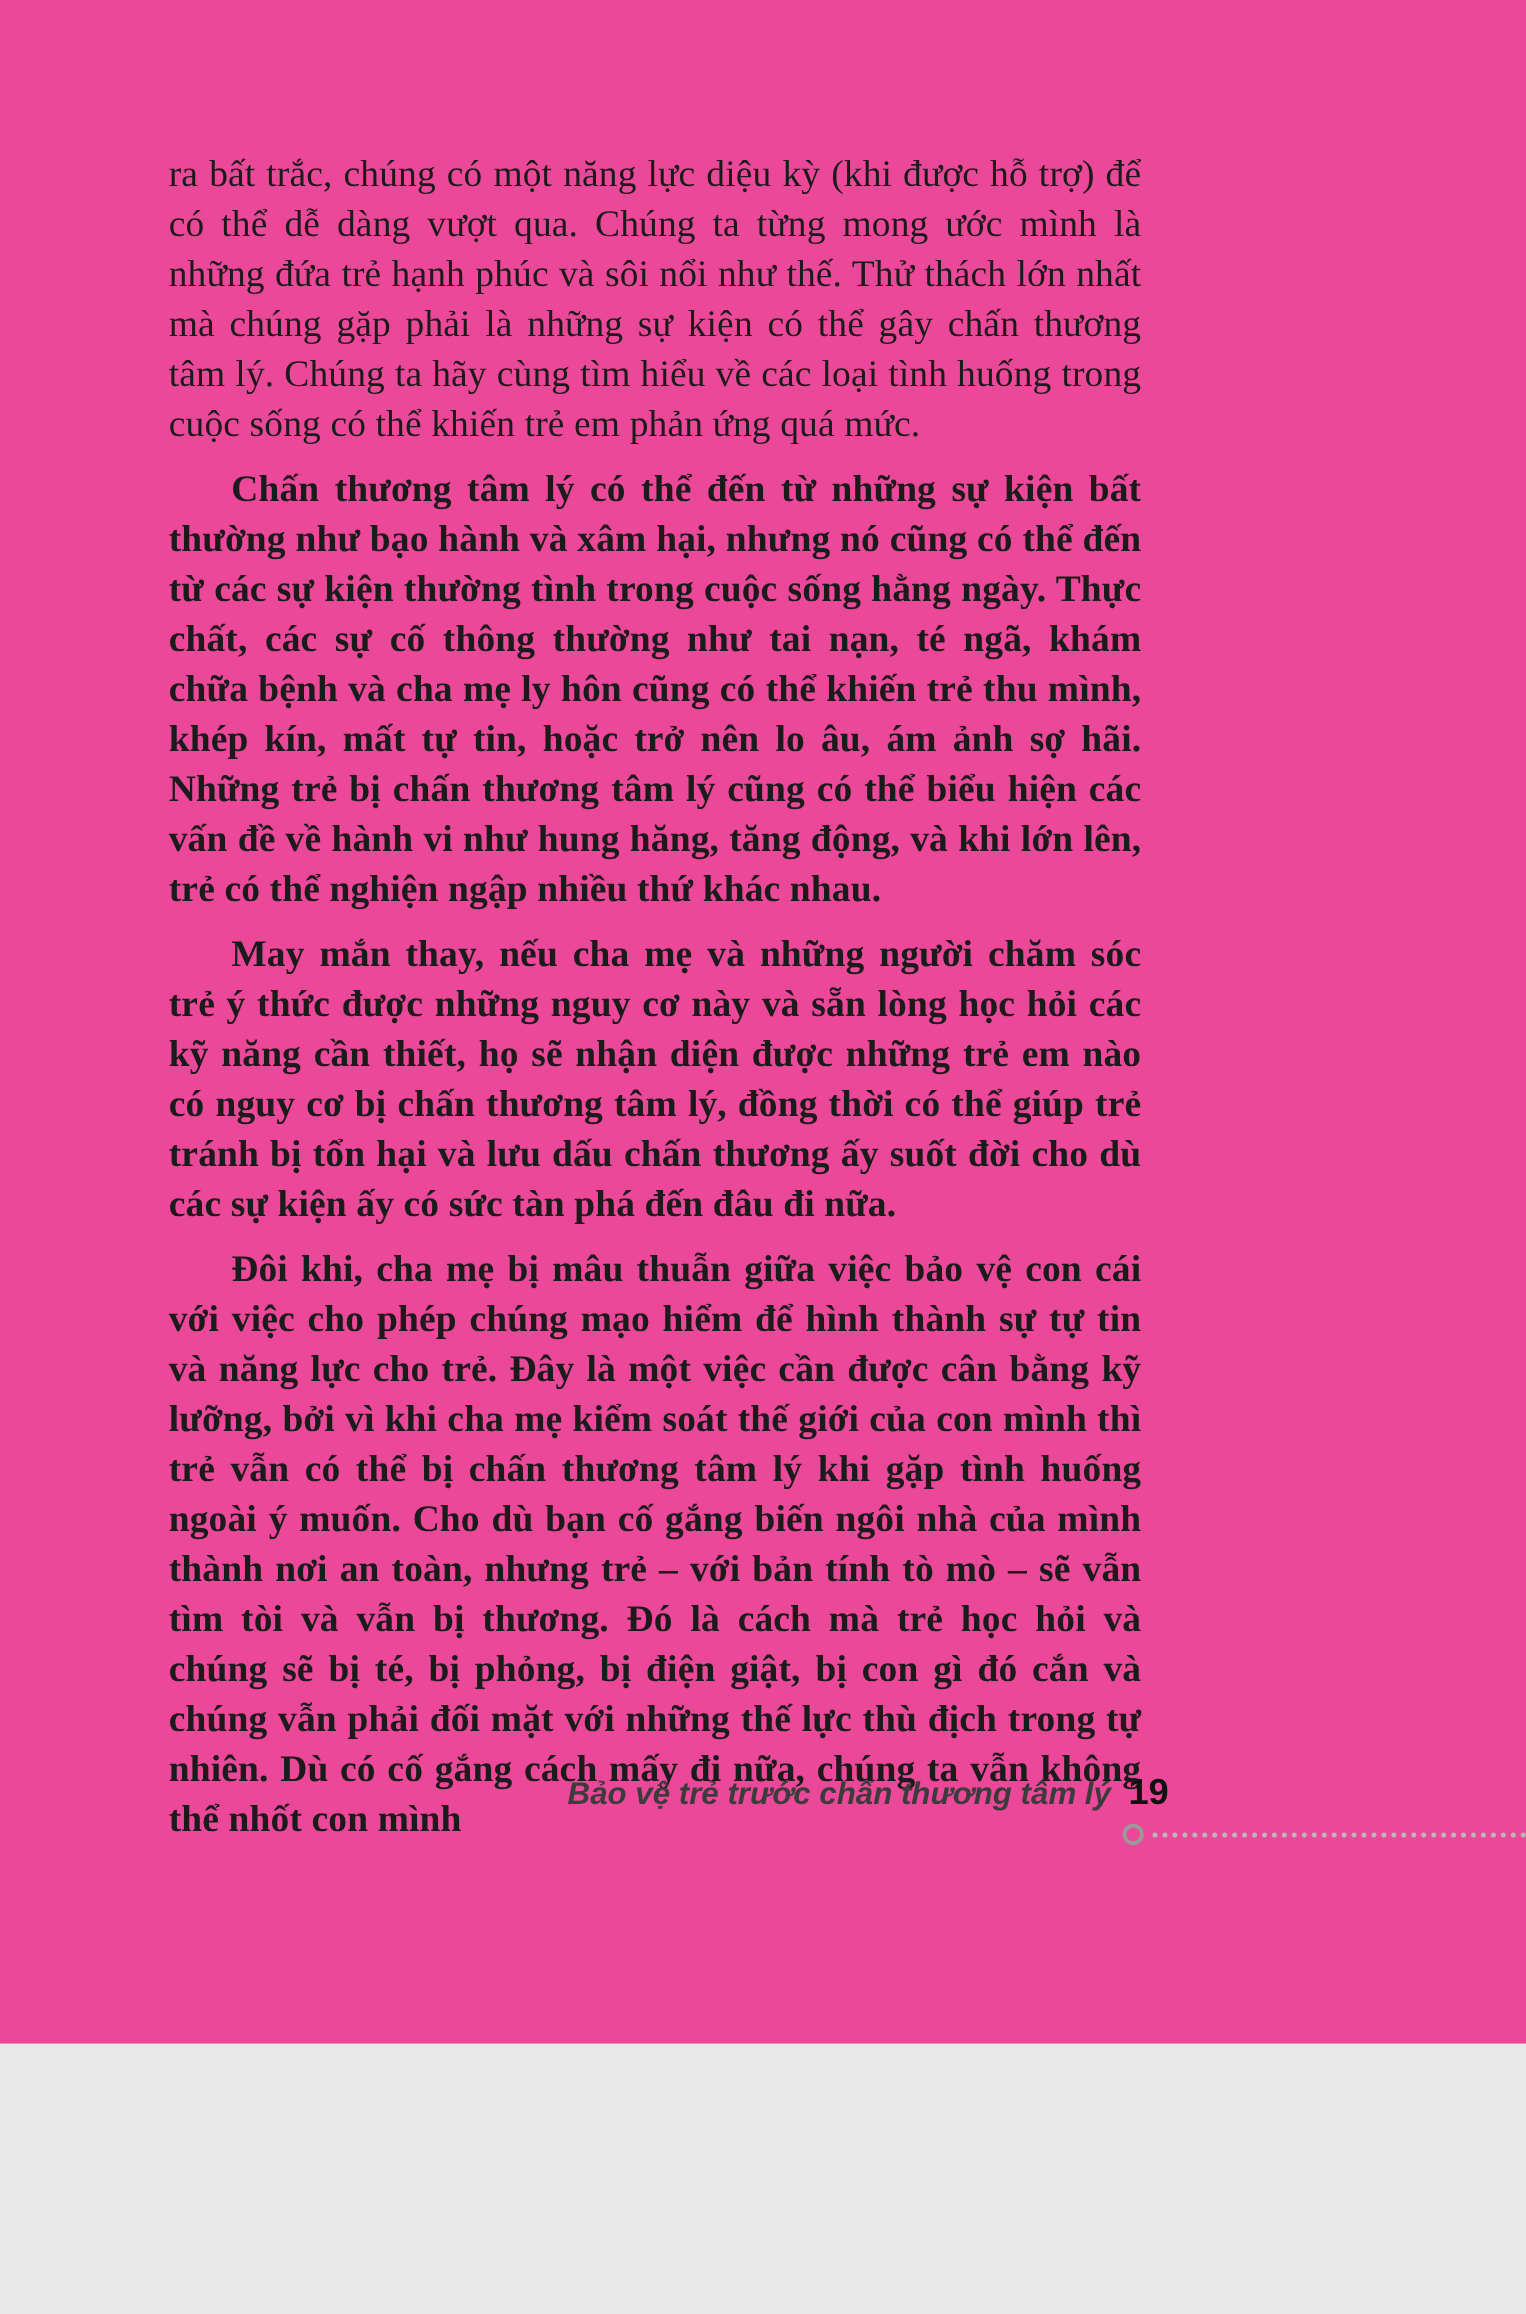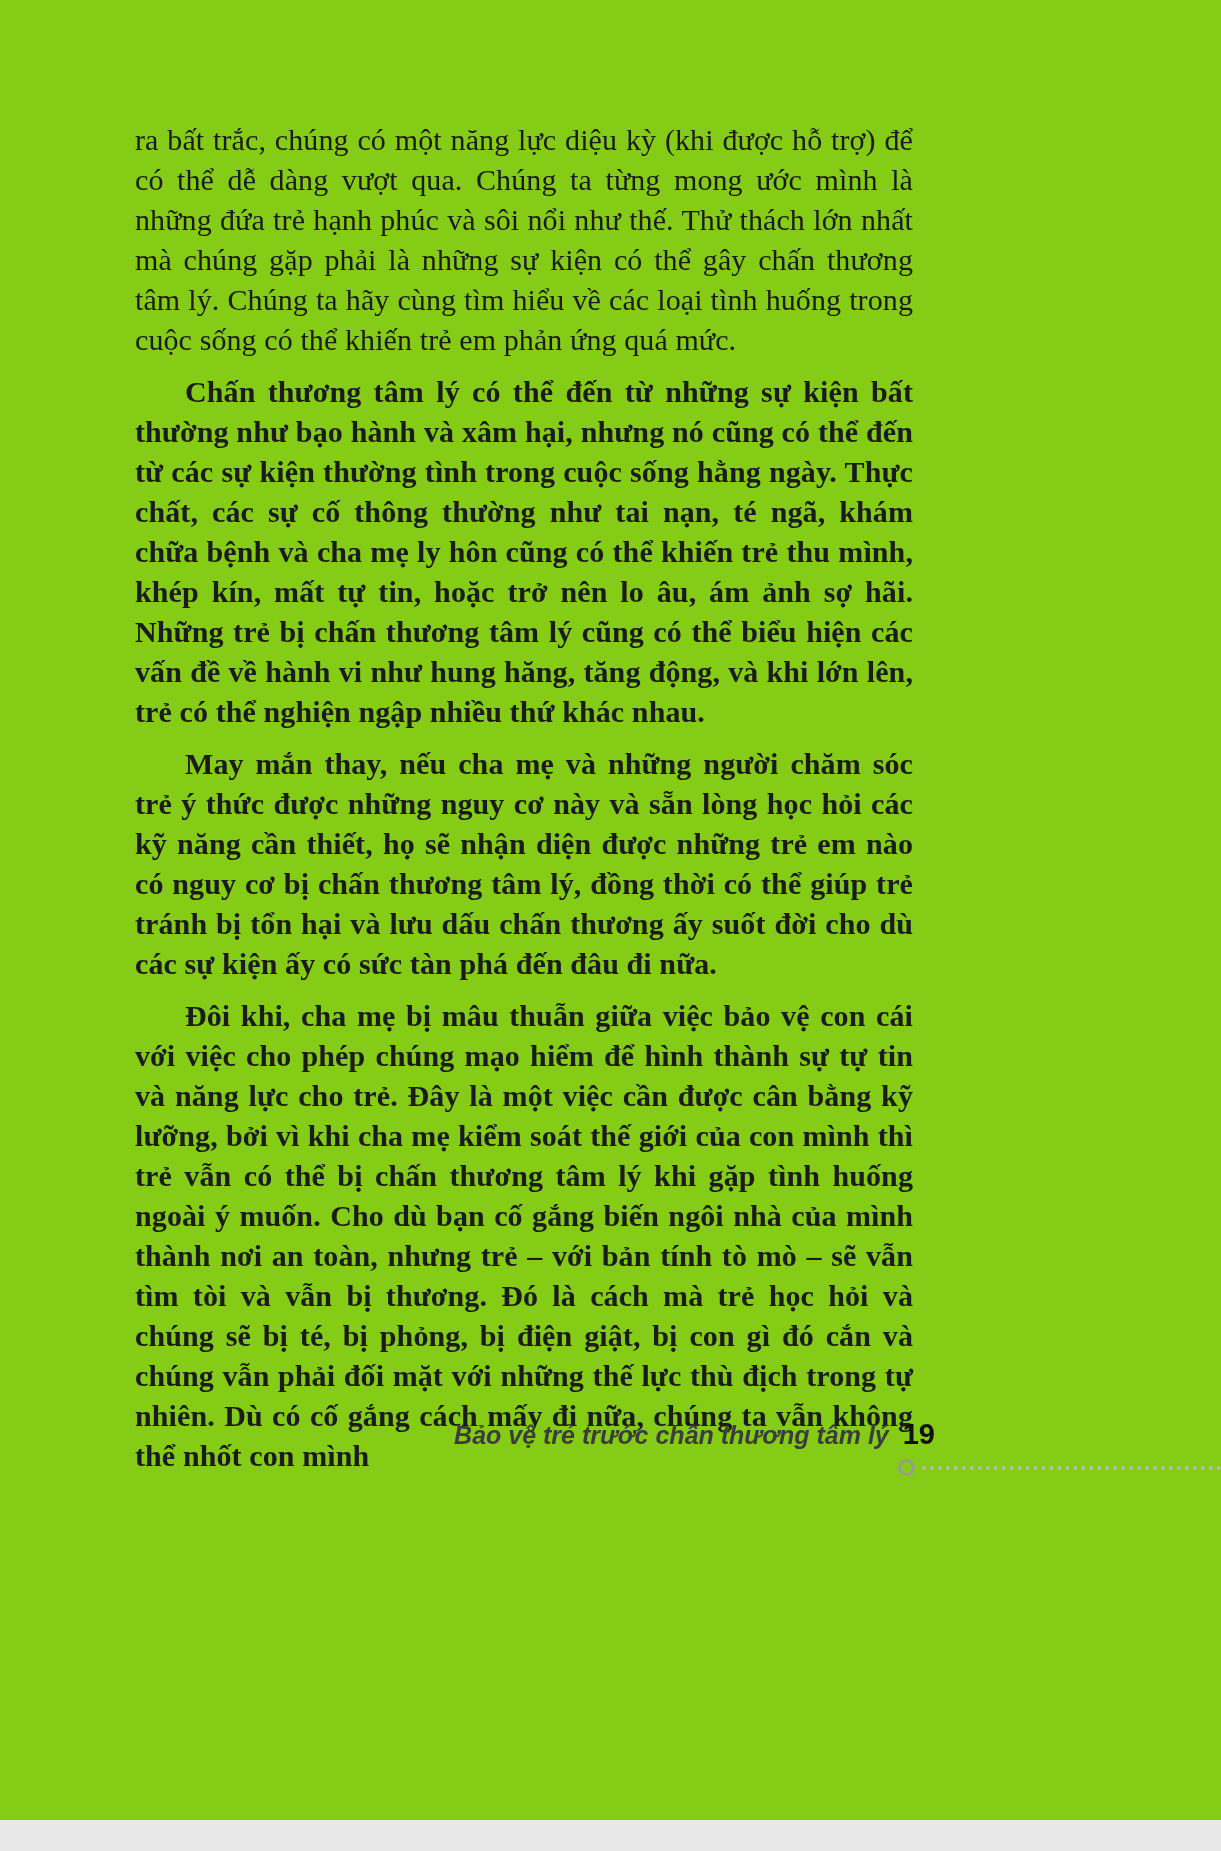--- a/index.html
+++ b/index.html
@@ -3,22 +3,22 @@
 <meta charset="utf-8">
 <style>
   html, body {
     margin: 0;
     padding: 0;
     background: #e8e8e8;
   }
   .page {
     position: relative;
     width: 1221px;
-    height: 1820px;
-    background: #84cc16;
+    height: 1635px;
+    background: #ec4899;
     overflow: hidden;
     font-family: "Liberation Serif", serif;
   }
   .content {
     position: absolute;
     left: 135px;
     top: 120px;
     width: 778px;
   }
   .para {

